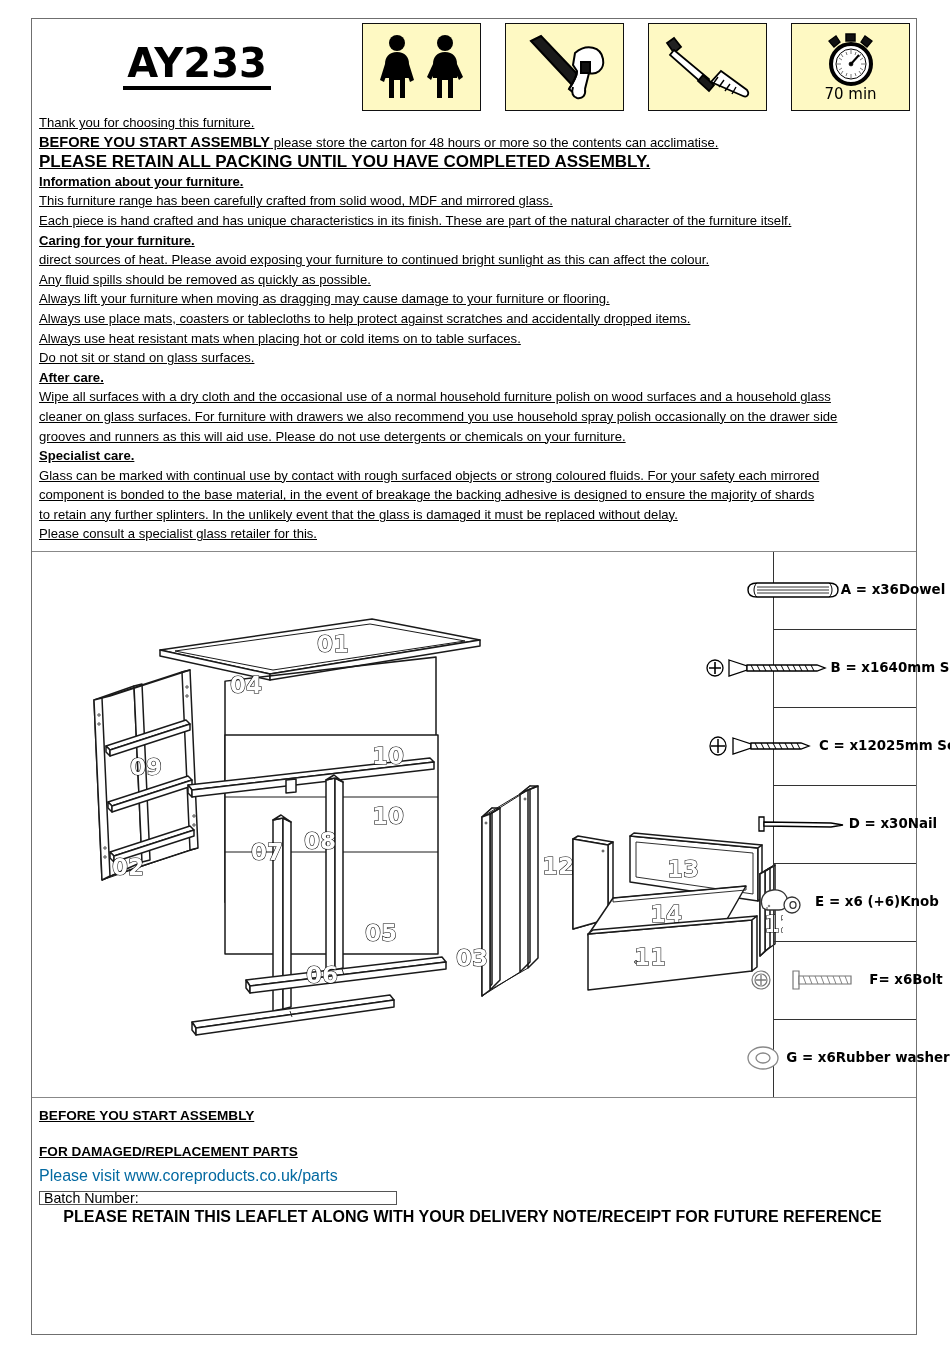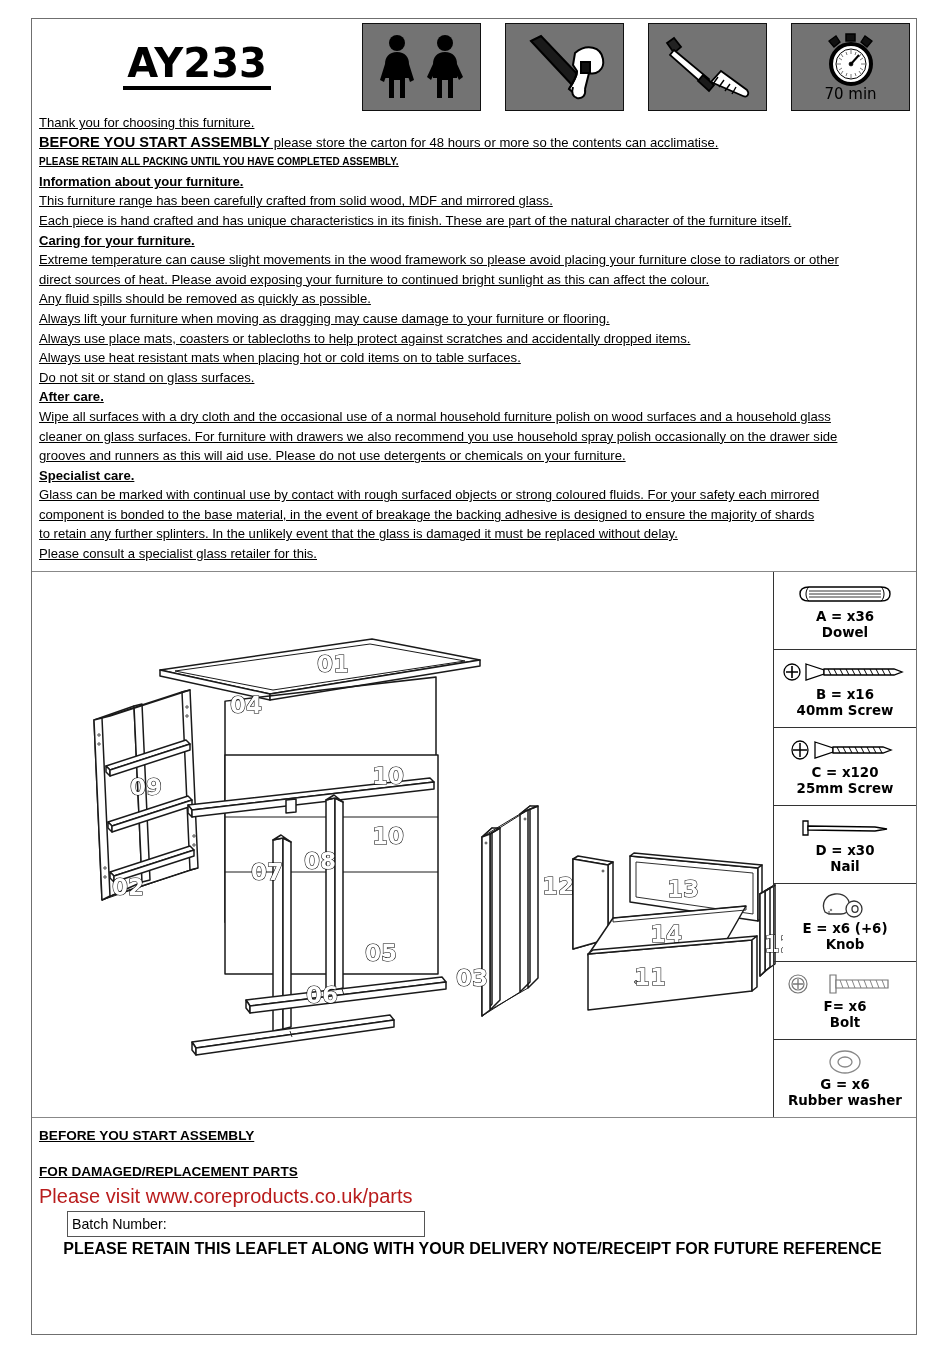--- a/index.html
+++ b/index.html
@@ -42,21 +42,21 @@
   }
   .icon-boxes{
     display:flex;
     gap:24px;
     padding-top:4px;
   }
   .icon-box{
     width:119px;height:88px;
     border:1.6px solid #111;
     box-sizing:border-box;
-    background:#737373;
+    background:#fef9c3;
     display:flex;
     align-items:center;
     justify-content:center;
     position:relative;
     overflow:hidden;
   }
   .icon-box.timer{flex-direction:column;justify-content:center;gap:0;}
   .timer-label{
     font-size:15px;
     font-weight:normal;
@@ -97,21 +97,21 @@
     width:143px;height:545px;
     border-left:1.6px solid #333;
     box-sizing:border-box;
     display:flex;
     flex-direction:column;
   }
   .part-cell{
     border-bottom:1.5px solid #333;
     box-sizing:border-box;
     display:flex;
-    flex-direction:column;
+    flex-direction:row;
     align-items:center;
     justify-content:center;
     padding:3px 0 4px 0;
     flex:1 1 auto;
   }
   .part-cell:last-child{border-bottom:none;}
   .part-art{
     height:30px;
     display:flex;align-items:center;justify-content:center;
     width:100%;
@@ -126,31 +126,30 @@
   }
 
   
   .footer{
     padding:6px 10px 0 7px;
     font-size:14.2px;
     line-height:24px;
   }
   .footer p{margin:0;}
   .f-head{font-weight:bold;text-decoration:underline;font-size:13.6px;}
-  .f-link{color:#b91c1c;font-size:20px;}
+  .f-link{color:#0369a1;font-size:16px;}
   .batchbox{
     margin-top:3px;
     width:358px;
-    height:26px;
+    height:14px;
     border:1.2px solid #555;
     box-sizing:border-box;
     display:flex;align-items:center;
     padding-left:4px;
     font-size:14.2px;
-    margin-left:28px;
   }
   .f-retain{
     font-weight:bold;
     font-size:16px;
     margin-top:26px;
     text-align:center;
   }
   .partnum{
     font-family:"DejaVu Sans", sans-serif;
     font-weight:bold;
@@ -237,26 +236,25 @@
         </svg>
         <div class="timer-label">70 min</div>
       </div>
 
     </div>
   </div>
 
   <div class="textblock">
     <p>Thank you for choosing this furniture.</p>
     <p><span class="b" style="font-size:14.6px">BEFORE YOU START ASSEMBLY</span><span> please store the carton for 48 hours or more so the contents can acclimatise.</span></p>
-    <p class="bu" style="font-size:10px">PLEASE RETAIN ALL PACKING UNTIL YOU HAVE COMPLETED ASSEMBLY.</p>
+    <p class="bu" style="font-size:17px">PLEASE RETAIN ALL PACKING UNTIL YOU HAVE COMPLETED ASSEMBLY.</p>
     <p class="b">Information about your furniture.</p>
     <p>This furniture range has been carefully crafted from solid wood, MDF and mirrored glass.</p>
     <p>Each piece is hand crafted and has unique characteristics in its finish. These are part of the natural character of the furniture itself.</p>
     <p class="b">Caring for your furniture.</p>
-    <p>Extreme temperature can cause slight movements in the wood framework so please avoid placing your furniture close to radiators or other</p>
     <p>direct sources of heat. Please avoid exposing your furniture to continued bright sunlight as this can affect the colour.</p>
     <p>Any fluid spills should be removed as quickly as possible.</p>
     <p>Always lift your furniture when moving as dragging may cause damage to your furniture or flooring.</p>
     <p>Always use place mats, coasters or tablecloths to help protect against scratches and accidentally dropped items.</p>
     <p>Always use heat resistant mats when placing hot or cold items on to table surfaces.</p>
     <p>Do not sit or stand on glass surfaces.</p>
     <p class="b">After care.</p>
     <p>Wipe all surfaces with a dry cloth and the occasional use of a normal household furniture polish on wood surfaces and a household glass</p>
     <p>cleaner on glass surfaces. For furniture with drawers we also recommend you use household spray polish occasionally on the drawer side</p>
     <p>grooves and runners as this will aid use. Please do not use detergents or chemicals on your furniture.</p>

